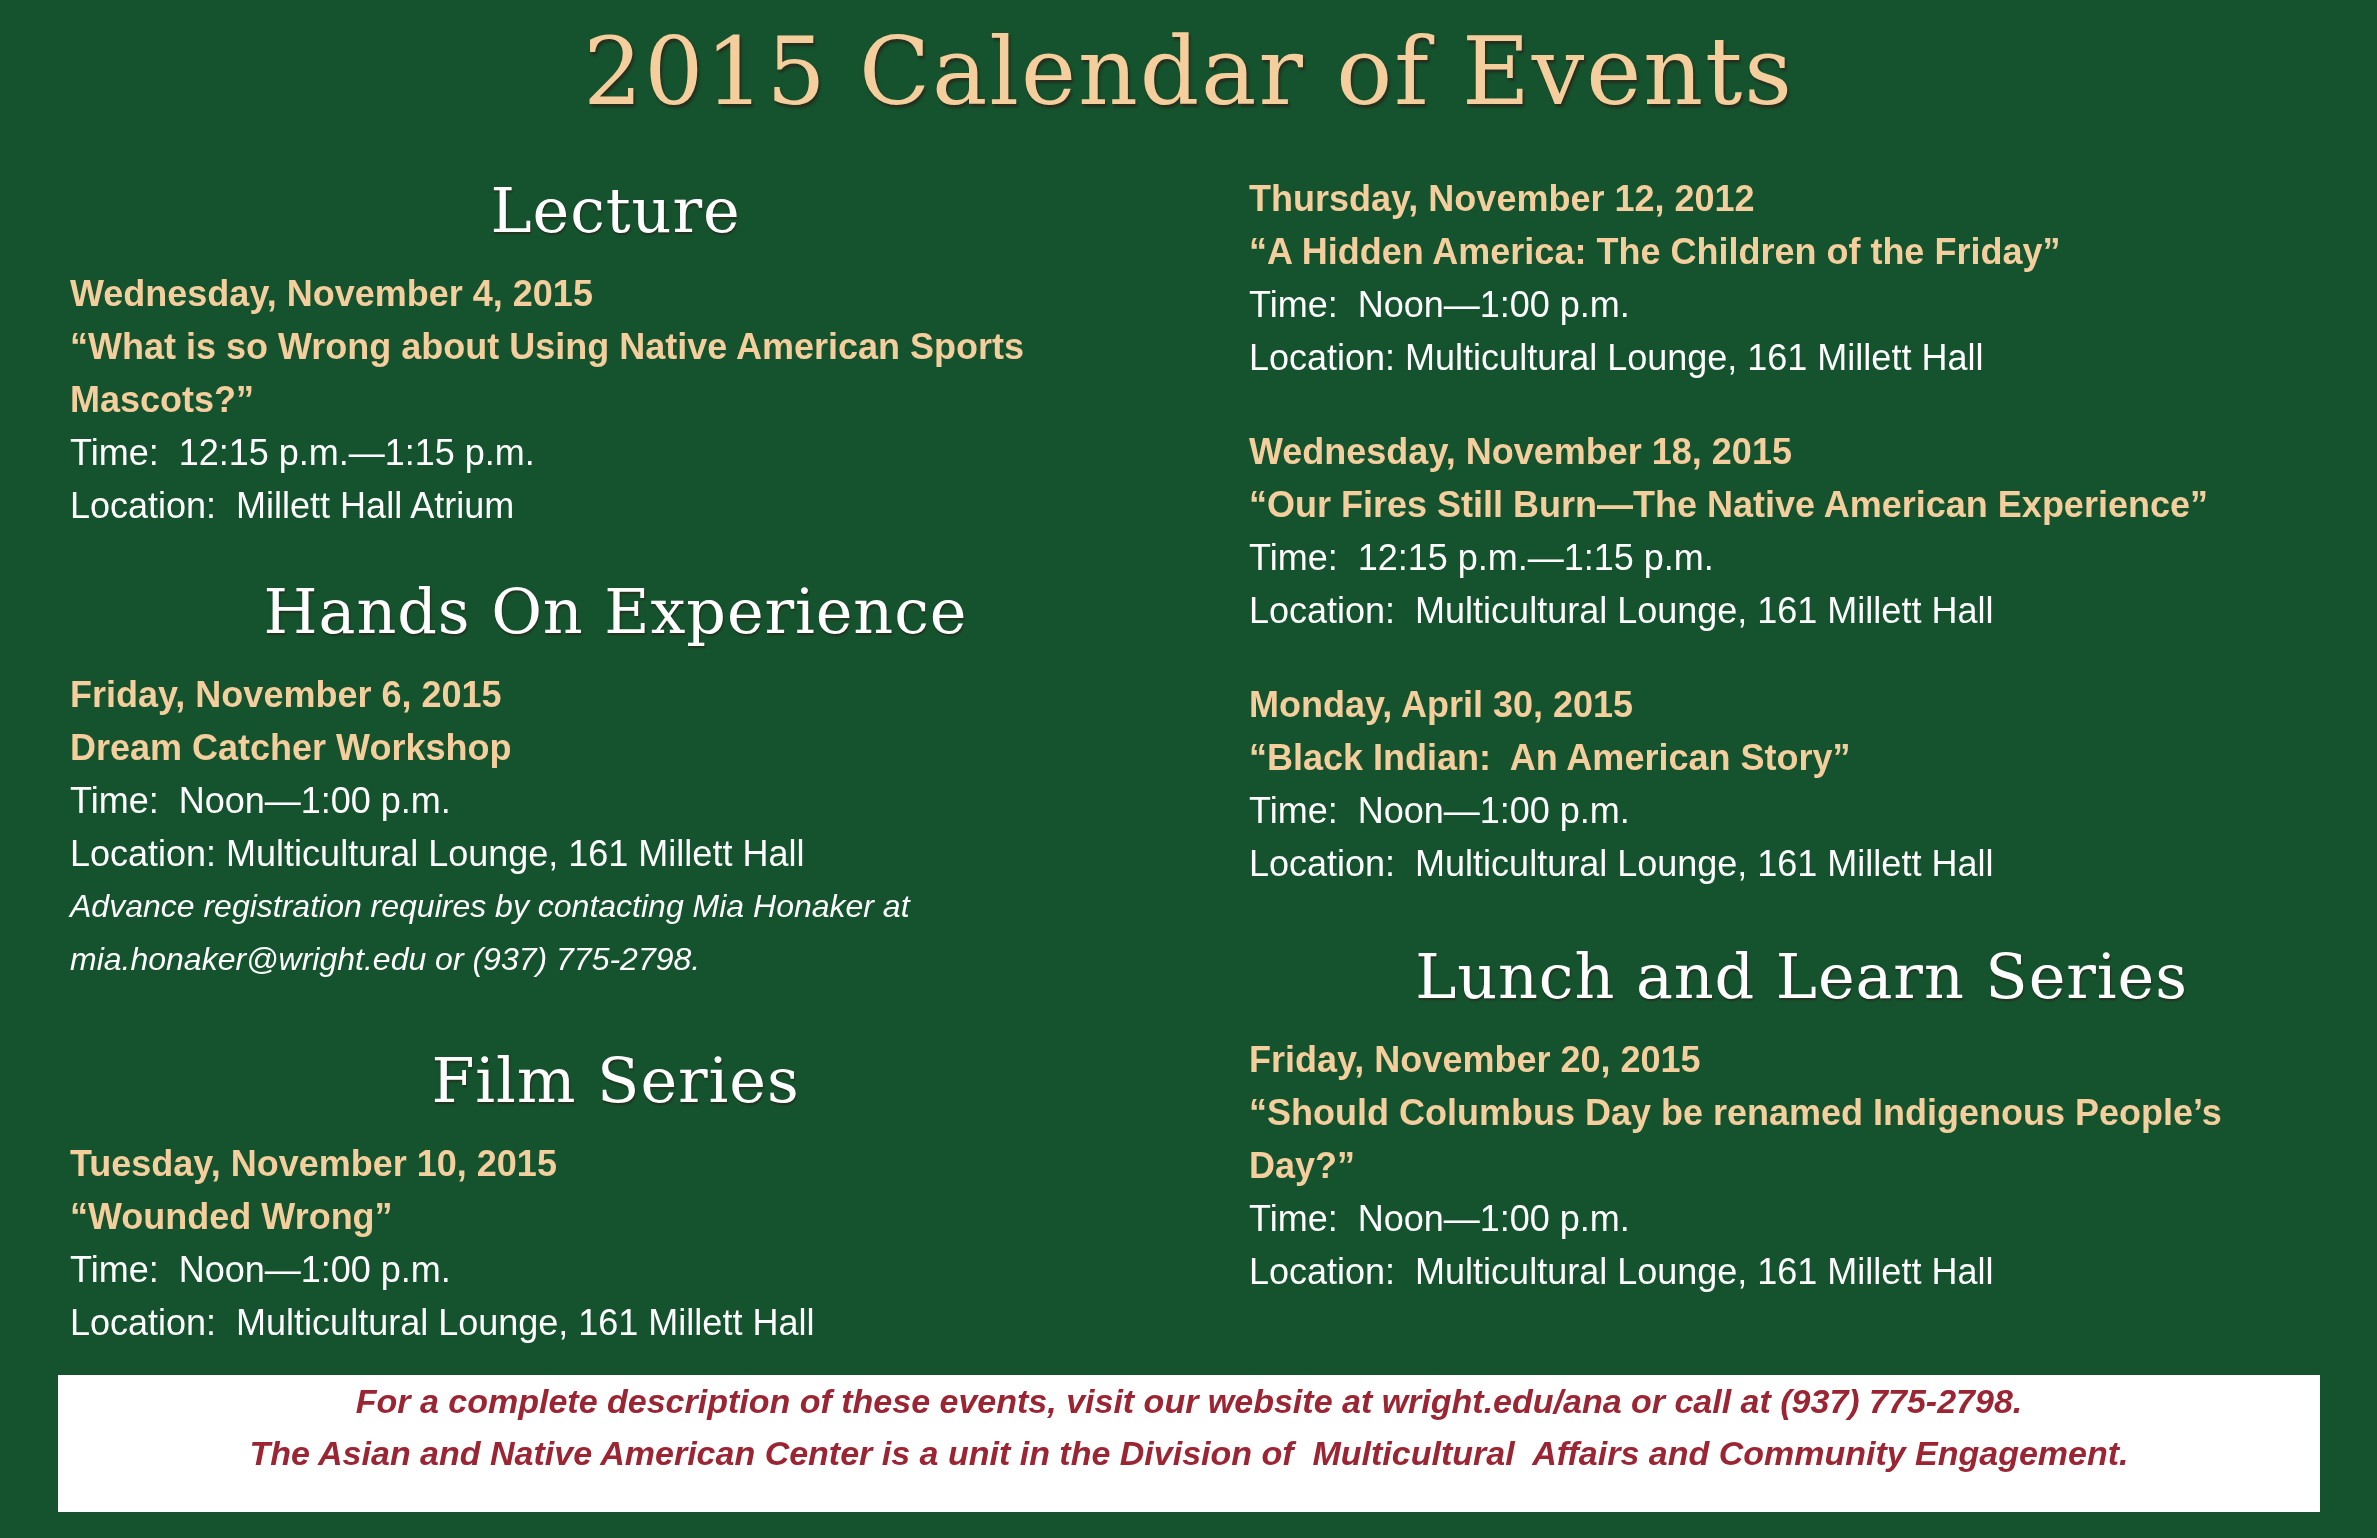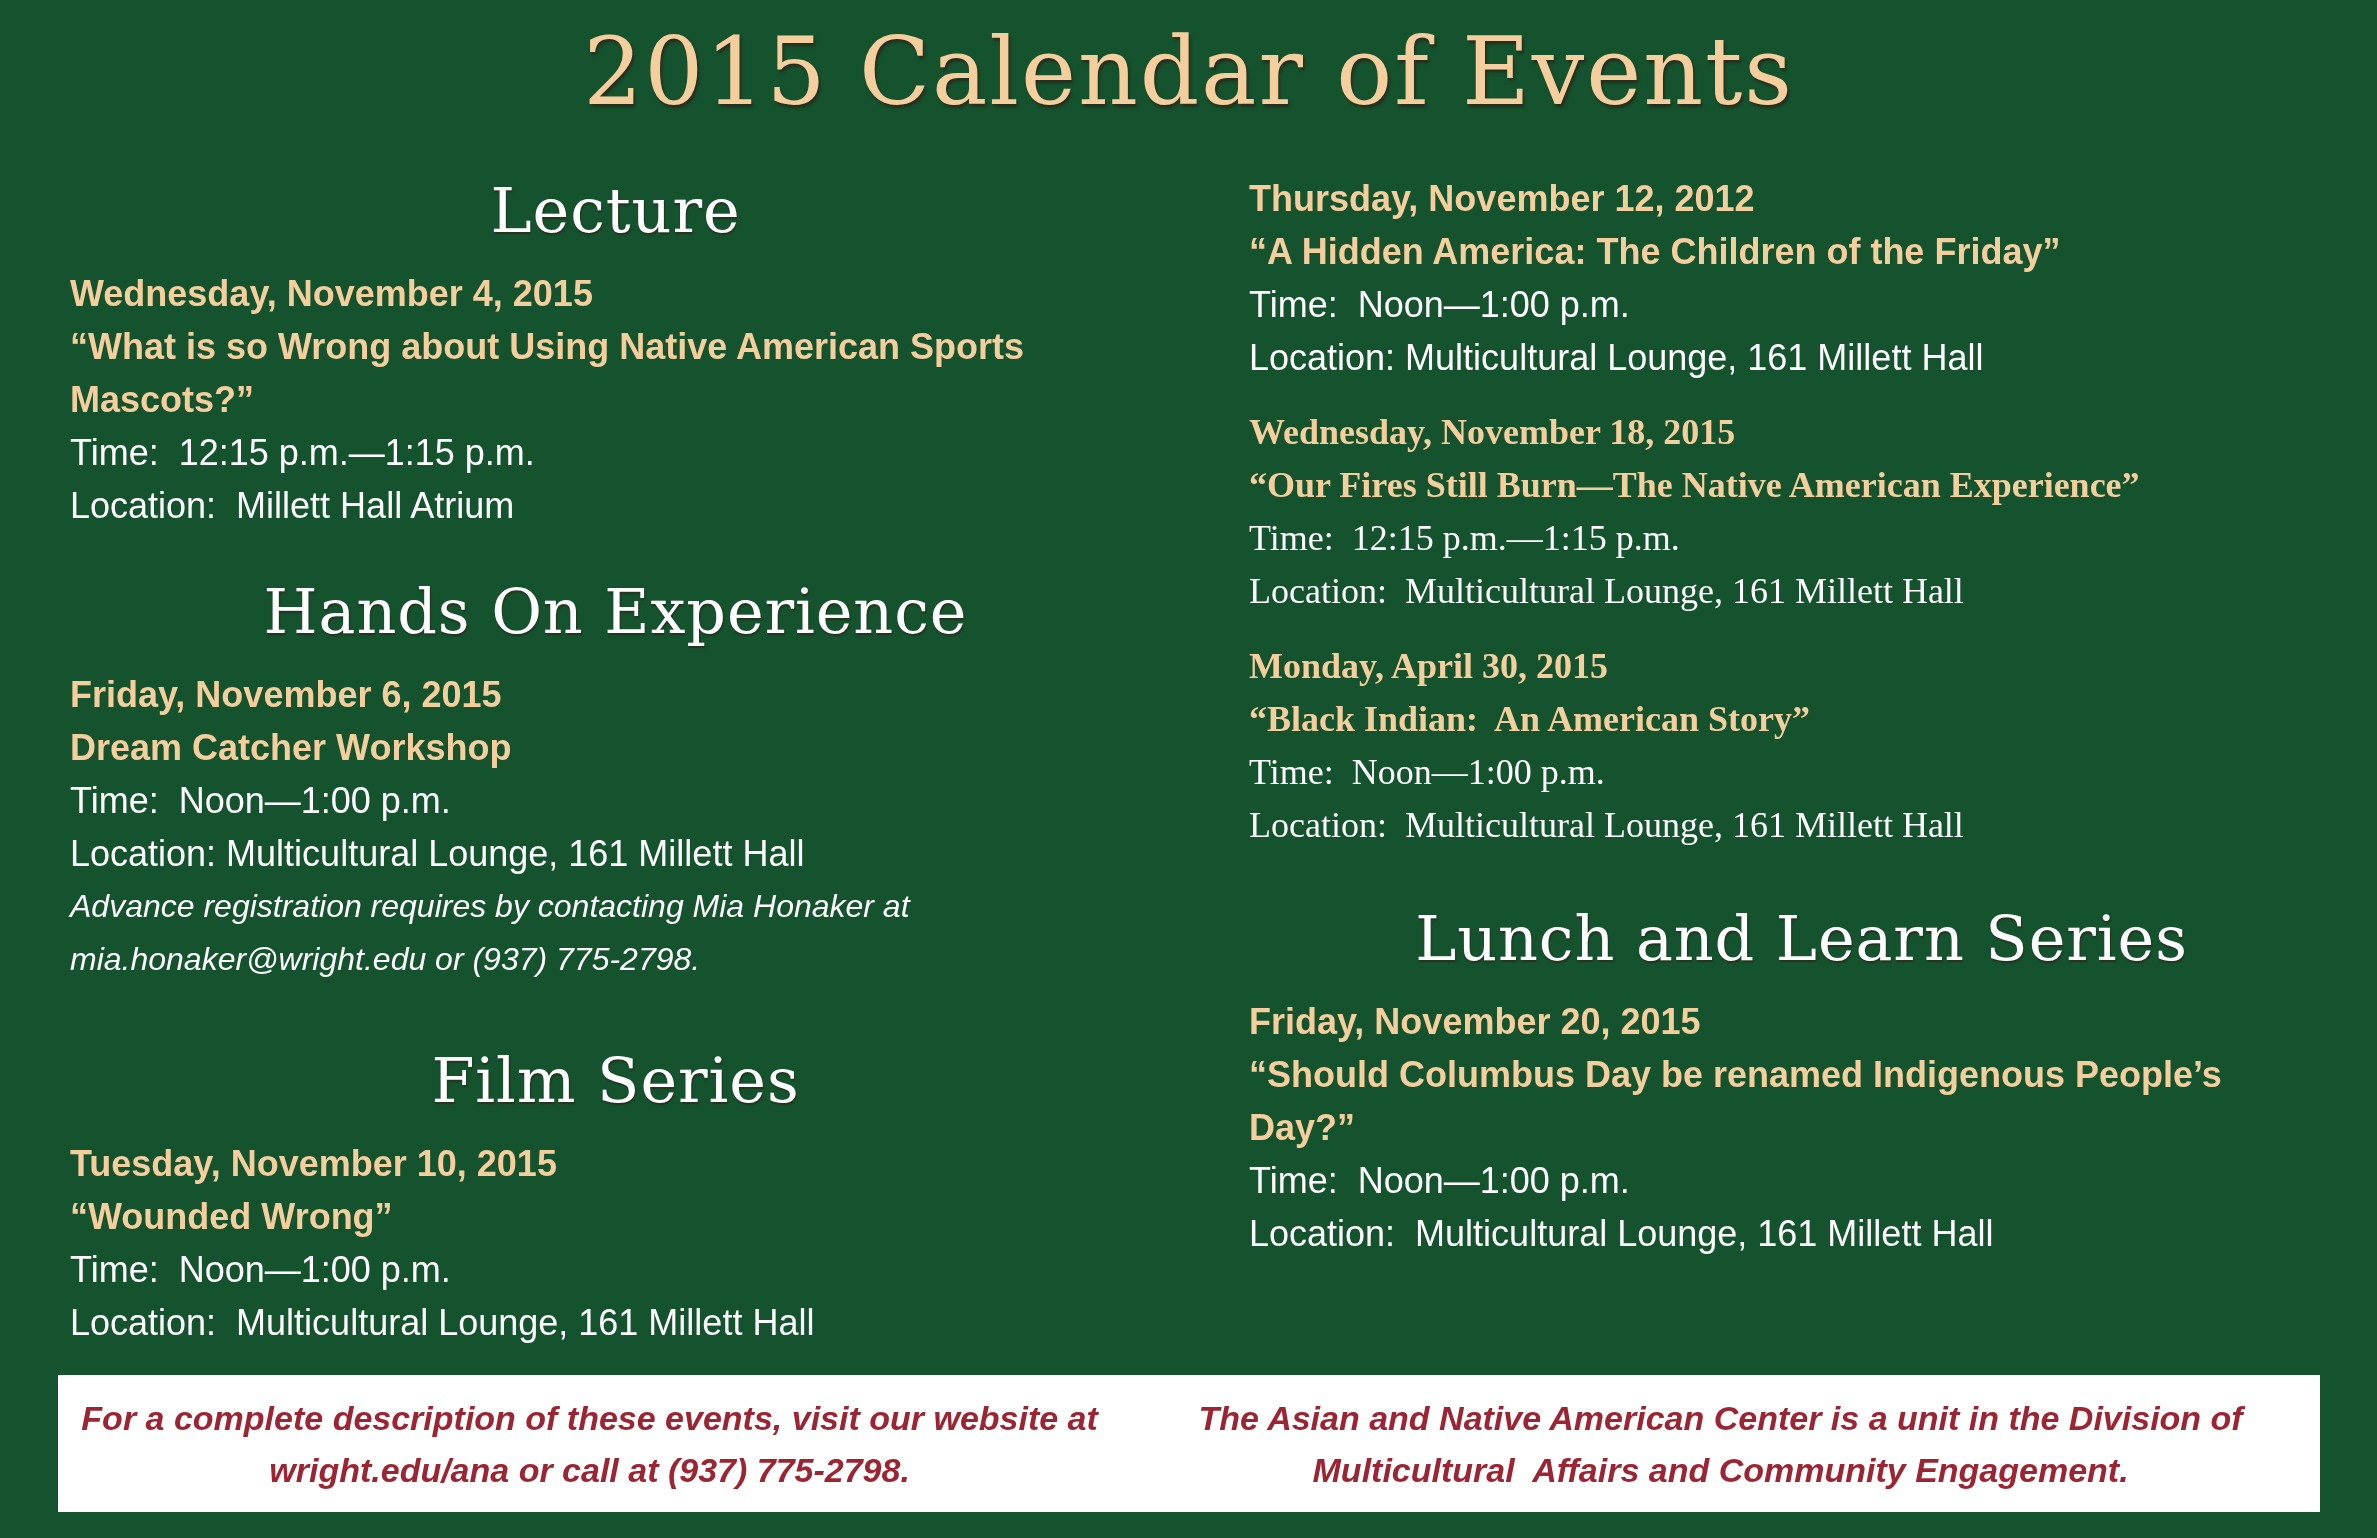--- a/index.html
+++ b/index.html
@@ -43,28 +43,28 @@
   .date,.etitle{
     font-size:36px;line-height:53px;
     color:#F5CE9E;font-weight:bold;
   }
   .note{
     font-size:32px;line-height:53px;
     color:#FFFFFF;font-style:italic;
   }
   .mt-heading{margin-top:41px;}
   .mt-heading-lg{margin-top:56px;}
-  .mt-event{margin-top:22px;font-family:Liberation Serif, serif;}
+  .mt-event{margin-top:41px;}
   .mt-lunch{margin-top:48px;}
   .event-narrow{max-width:1025px;}
   .footer{
     position:absolute;left:58px;top:1375px;
     width:2262px;height:137px;
     background:#FFFFFF;
-    display:flex;flex-direction:row;
+    display:flex;flex-direction:column;
     align-items:center;
   }
   .footer p{
     margin:0;
     font-size:34px;line-height:52px;
     font-weight:bold;font-style:italic;
     color:#9B2533;
     text-align:center;
     white-space:pre-wrap;
   }

